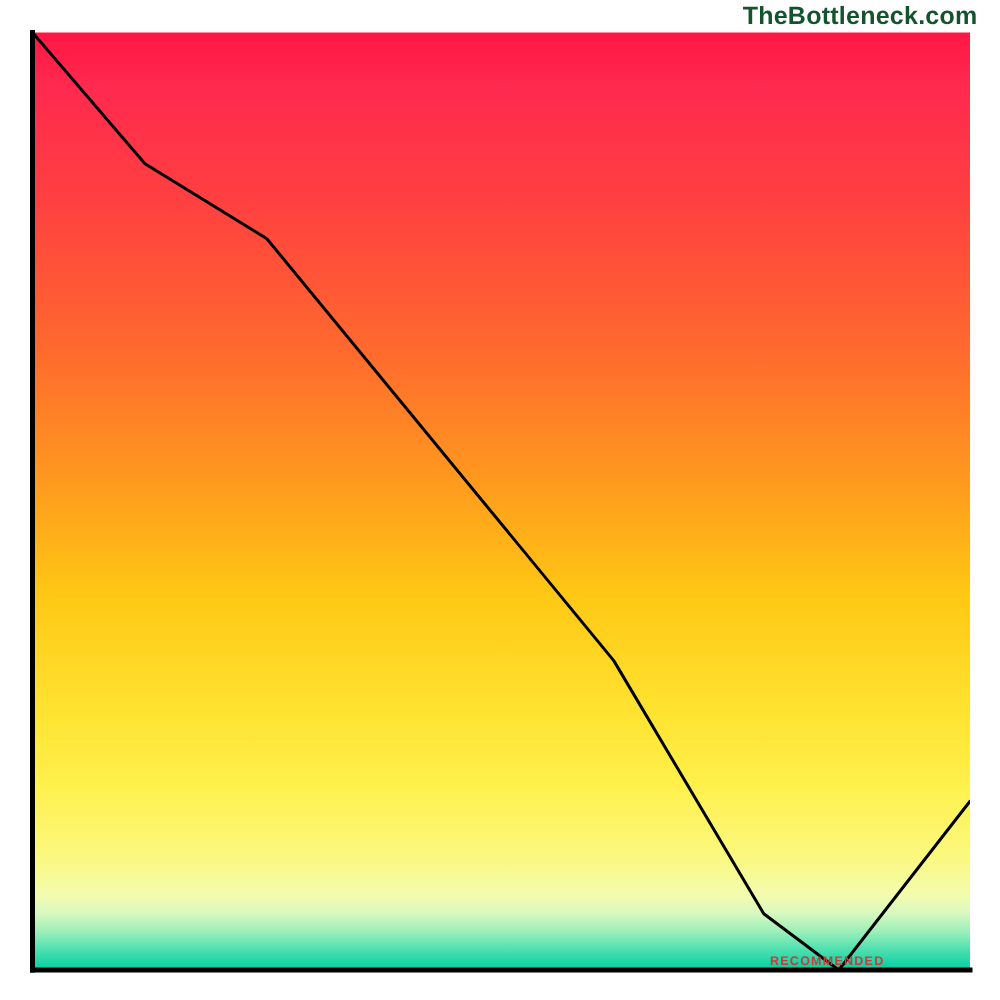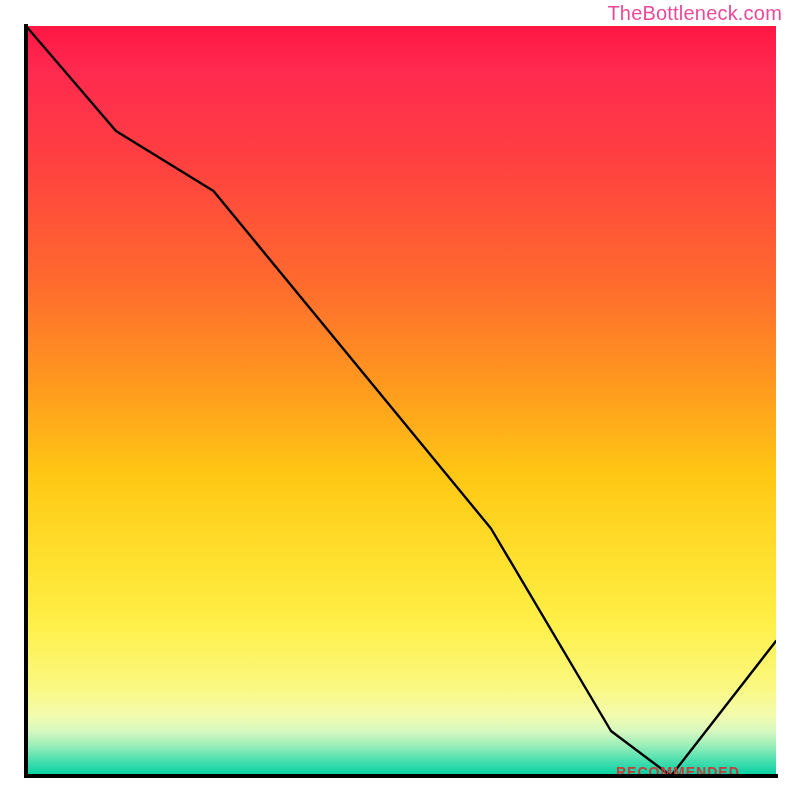--- a/index.html
+++ b/index.html
@@ -9,22 +9,22 @@
     height: 800px;
     background: #ffffff;
     font-family: Arial, Helvetica, sans-serif;
     overflow: hidden;
   }
   .watermark {
     position: absolute;
     top: 2px;
     right: 18px;
     font-size: 20px;
-    font-weight: normal;
-    color: #ec4899;
+    font-weight: bold;
+    color: #14532d;
     letter-spacing: 0.2px;
     z-index: 5;
   }
   .plot-area {
     position: absolute;
     left: 26px;
     top: 26px;
     width: 750px;
     height: 750px;
     background: linear-gradient(to bottom,
@@ -63,21 +63,21 @@
   }
   svg.curve {
     position: absolute;
     left: 26px;
     top: 26px;
     width: 750px;
     height: 750px;
   }
   .marker {
     position: absolute;
-    font-size: 14px;
+    font-size: 10px;
     font-weight: bold;
     color: #c83c3c;
     letter-spacing: 1px;
     white-space: nowrap;
   }
 </style>
 </head>
 <body>
 
 <div class="watermark">TheBottleneck.com</div>

